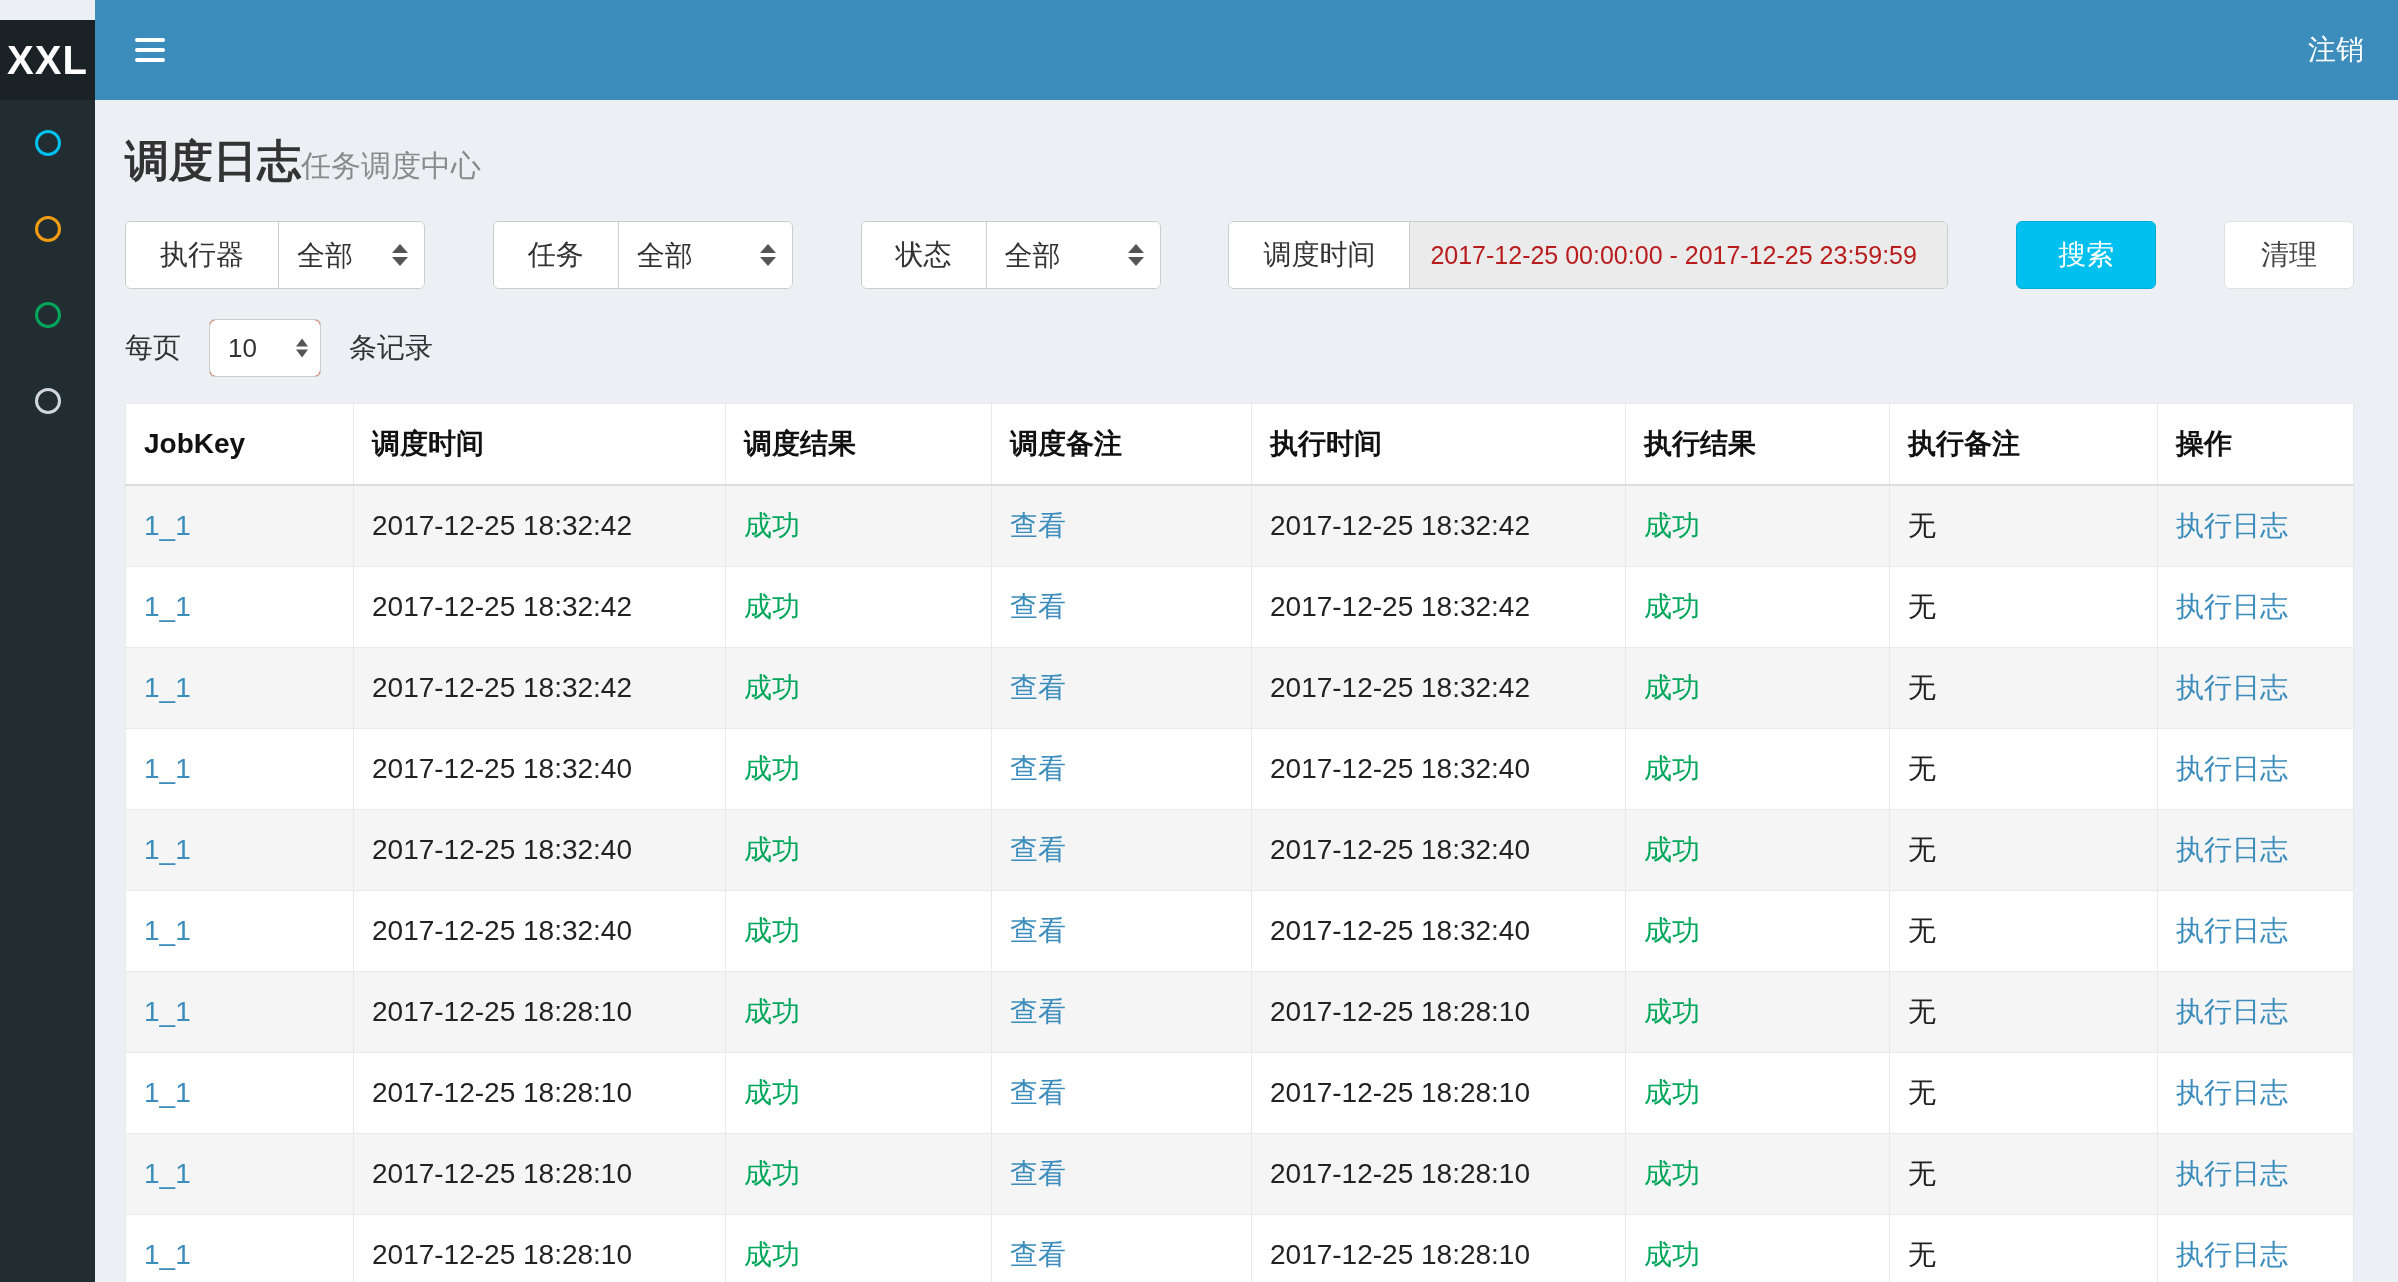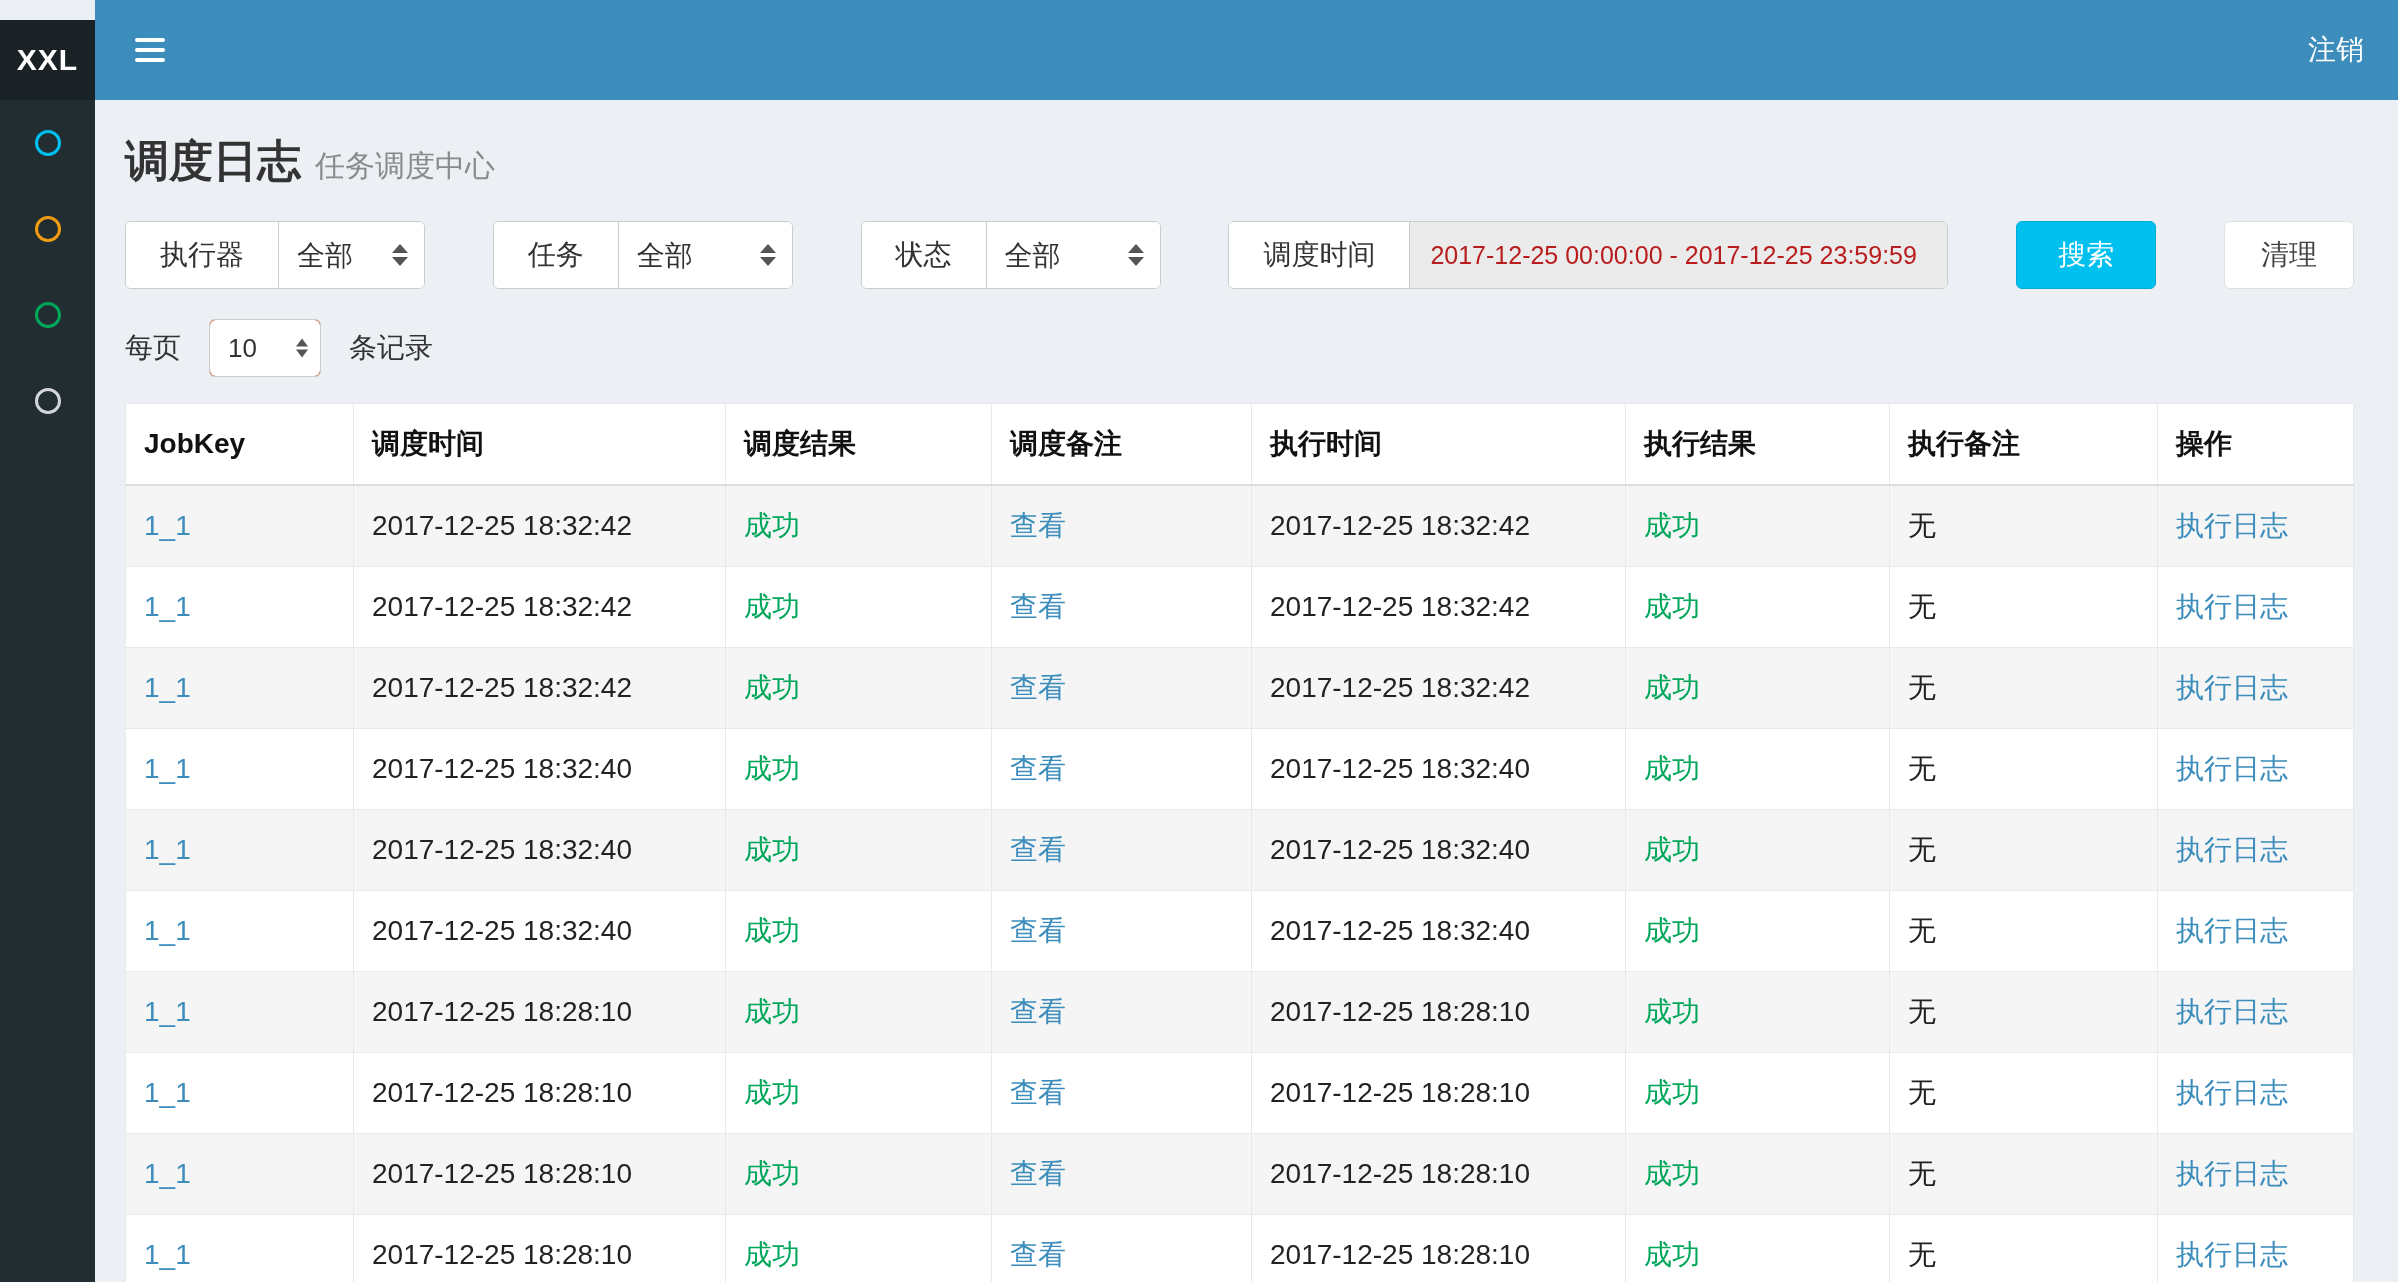--- a/index.html
+++ b/index.html
@@ -9,40 +9,40 @@
     background: #ecf0f5;
     overflow: hidden;
     position: relative;
   }
 
   
   .navbar { display: flex; height: 100px; }
   .logo {
     width: 95px; background: #1a2226; color: #fff;
     display: flex; align-items: center; justify-content: center;
-    font-size: 30px; font-weight: bold; letter-spacing: 1px; cursor: pointer; margin-top: 20px;
+    font-size: 40px; font-weight: bold; letter-spacing: 1px; cursor: pointer; margin-top: 20px;
   }
   .navbar-main {
     flex: 1; background: #3c8dbc; display: flex; align-items: center;
     justify-content: space-between; padding: 12px 34px;
   }
   .hamburger { display: flex; flex-direction: column; gap: 6px; cursor: pointer; padding: 10px 6px; }
   .hamburger span { width: 30px; height: 4px; background: #fff; border-radius: 2px; }
   .logout { color: #fff; font-size: 28px; cursor: pointer; }
 
   
   .sidebar { position: absolute; top: 100px; left: 0; bottom: 0; width: 95px; background: #222d32; }
   .sidebar-item { display: flex; align-items: center; justify-content: center; height: 86px; cursor: pointer; }
   .circle-icon { width: 26px; height: 26px; border: 3px solid #fff; border-radius: 50%; }
 
   
   .content { margin-left: 95px; padding: 16px 44px 0 30px; }
   .page-header { display: flex; align-items: baseline; margin: 16px 0 30px; }
   .page-title { font-size: 44px; font-weight: 600; color: #333; }
-  .page-subtitle { font-size: 30px; color: #8a8a8a; margin-left: 14px; font-weight: normal; }
+  .page-subtitle { font-size: 30px; color: #8a8a8a; font-weight: normal; }
 
   
   .filters { display: flex; justify-content: space-between; align-items: center; margin-bottom: 30px; }
   .input-group {
     display: flex; height: 68px; border: 1px solid #ccc; border-radius: 6px;
     background: #fff; overflow: hidden; align-items: stretch;
   }
   .ig-addon {
     display: flex; align-items: center; padding: 0 34px; font-size: 28px; color: #333;
     border-right: 1px solid #ccc; background: #fff; white-space: nowrap;

